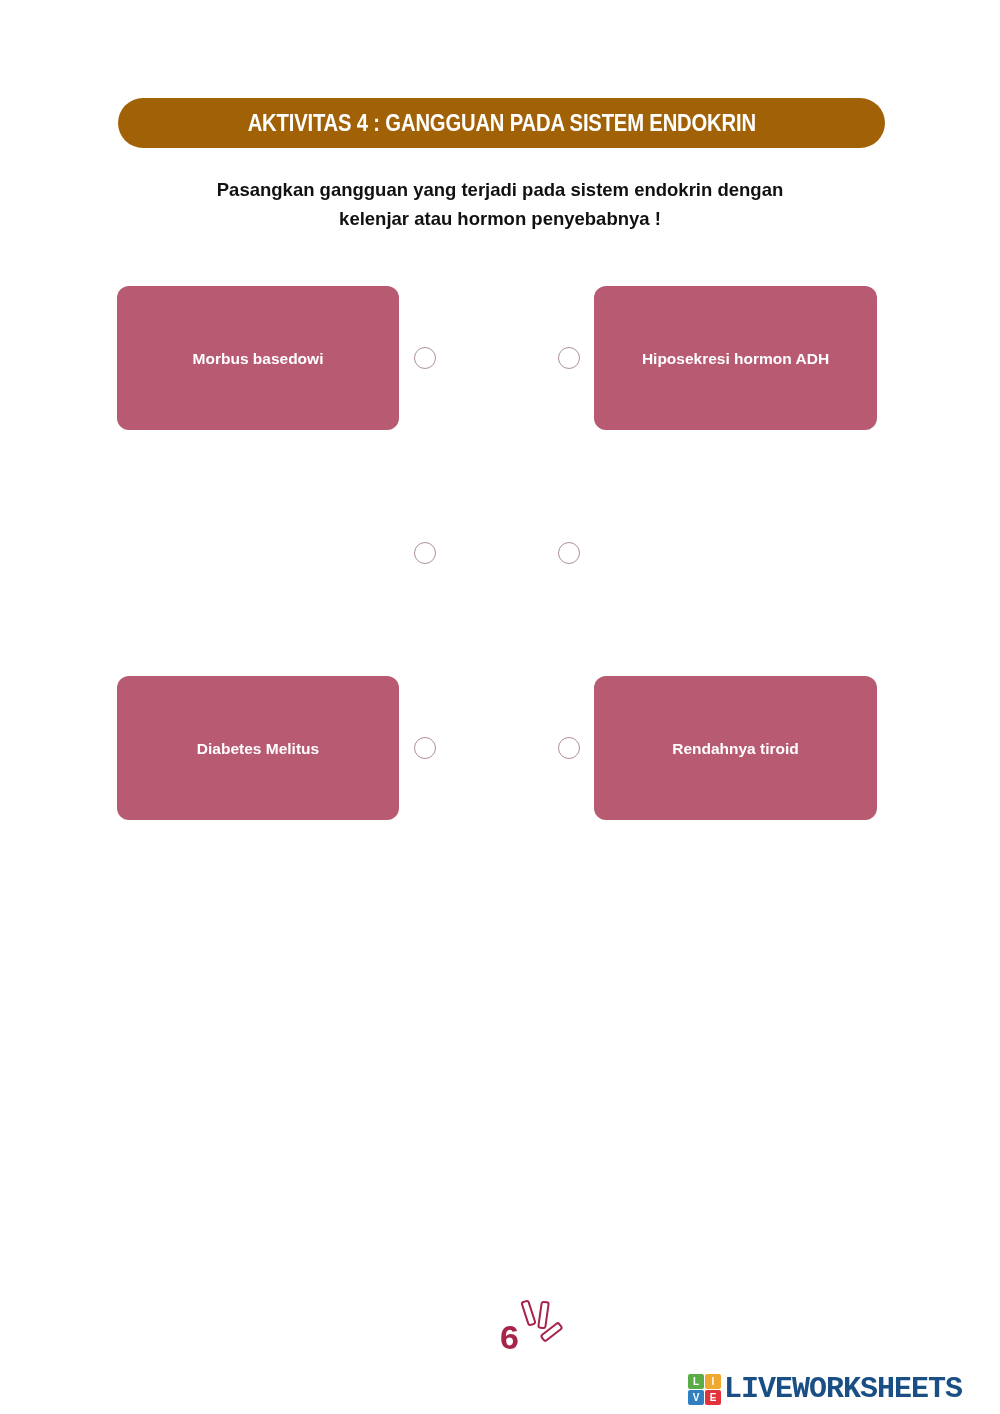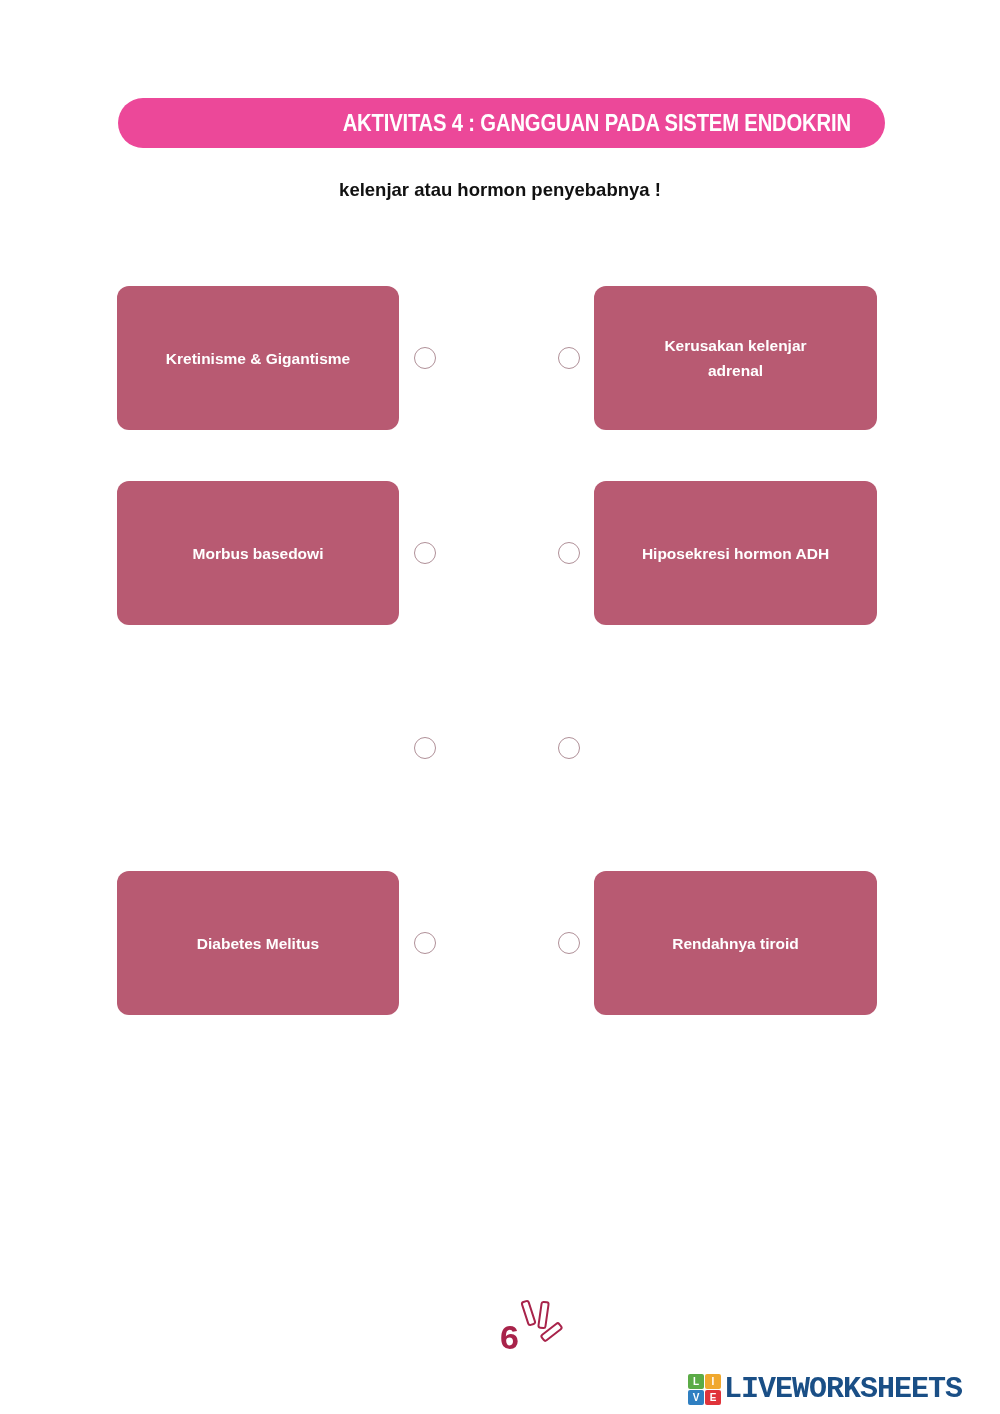--- a/index.html
+++ b/index.html
@@ -15,25 +15,25 @@
     overflow: hidden;
   }
 
   
   .banner {
     position: absolute;
     left: 118px;
     top: 98px;
     width: 767px;
     height: 50px;
-    background: #ec4899;
+    background: #a16207;
     border-radius: 25px;
     display: flex;
     align-items: center;
-    justify-content: flex-end;
+    justify-content: center;
   }
   .banner-text {
     color: #ffffff;
     font-size: 23px;
     font-weight: bold;
     letter-spacing: -0.2px;
     transform: scaleX(0.88);
     transform-origin: center;
     white-space: nowrap;
     font-family: "Liberation Sans", sans-serif;
@@ -168,36 +168,26 @@
   }
 </style>
 </head>
 <body>
 
 <div class="banner">
   <span class="banner-text">AKTIVITAS 4 : GANGGUAN PADA SISTEM ENDOKRIN</span>
 </div>
 
 <div class="instruction">
+  <span class="ln">Pasangkan gangguan yang terjadi pada sistem endokrin dengan</span>
   <span class="ln">kelenjar atau hormon penyebabnya !</span>
 </div>
 
 <div class="match-area">
 
-  <div class="match-row row0">
-    <div class="card left">
-      <span class="card-text">Kretinisme &amp; Gigantisme</span>
-    </div>
-    <div class="dot left-dot"></div>
-    <div class="dot right-dot"></div>
-    <div class="card right">
-      <span class="card-text">Kerusakan kelenjar
-adrenal</span>
-    </div>
-  </div>
 
   <div class="match-row row1">
     <div class="card left">
       <span class="card-text">Morbus basedowi</span>
     </div>
     <div class="dot left-dot"></div>
     <div class="dot right-dot"></div>
     <div class="card right">
       <span class="card-text">Hiposekresi hormon ADH</span>
     </div>

